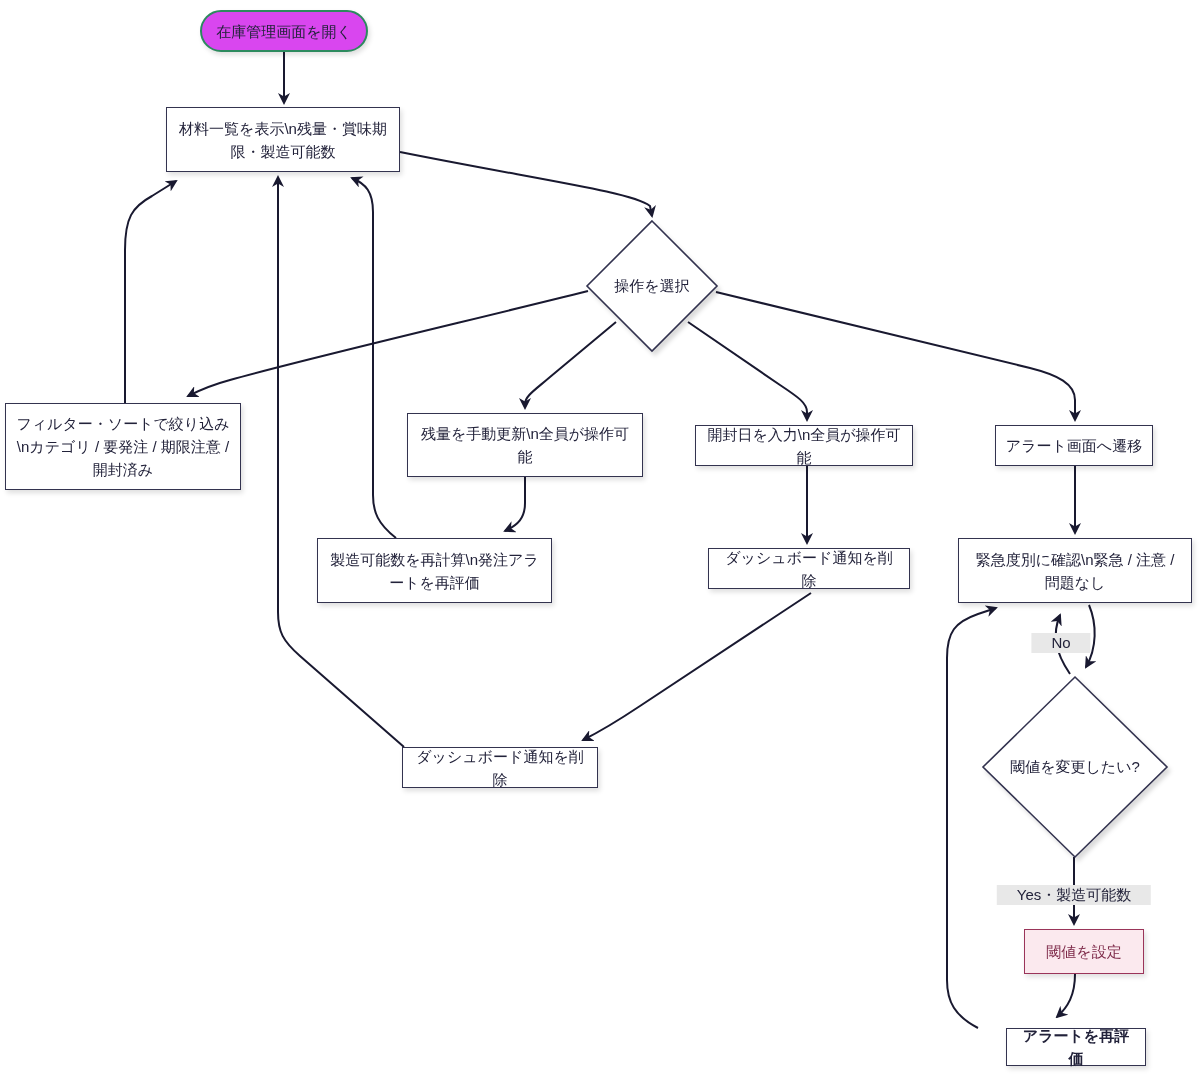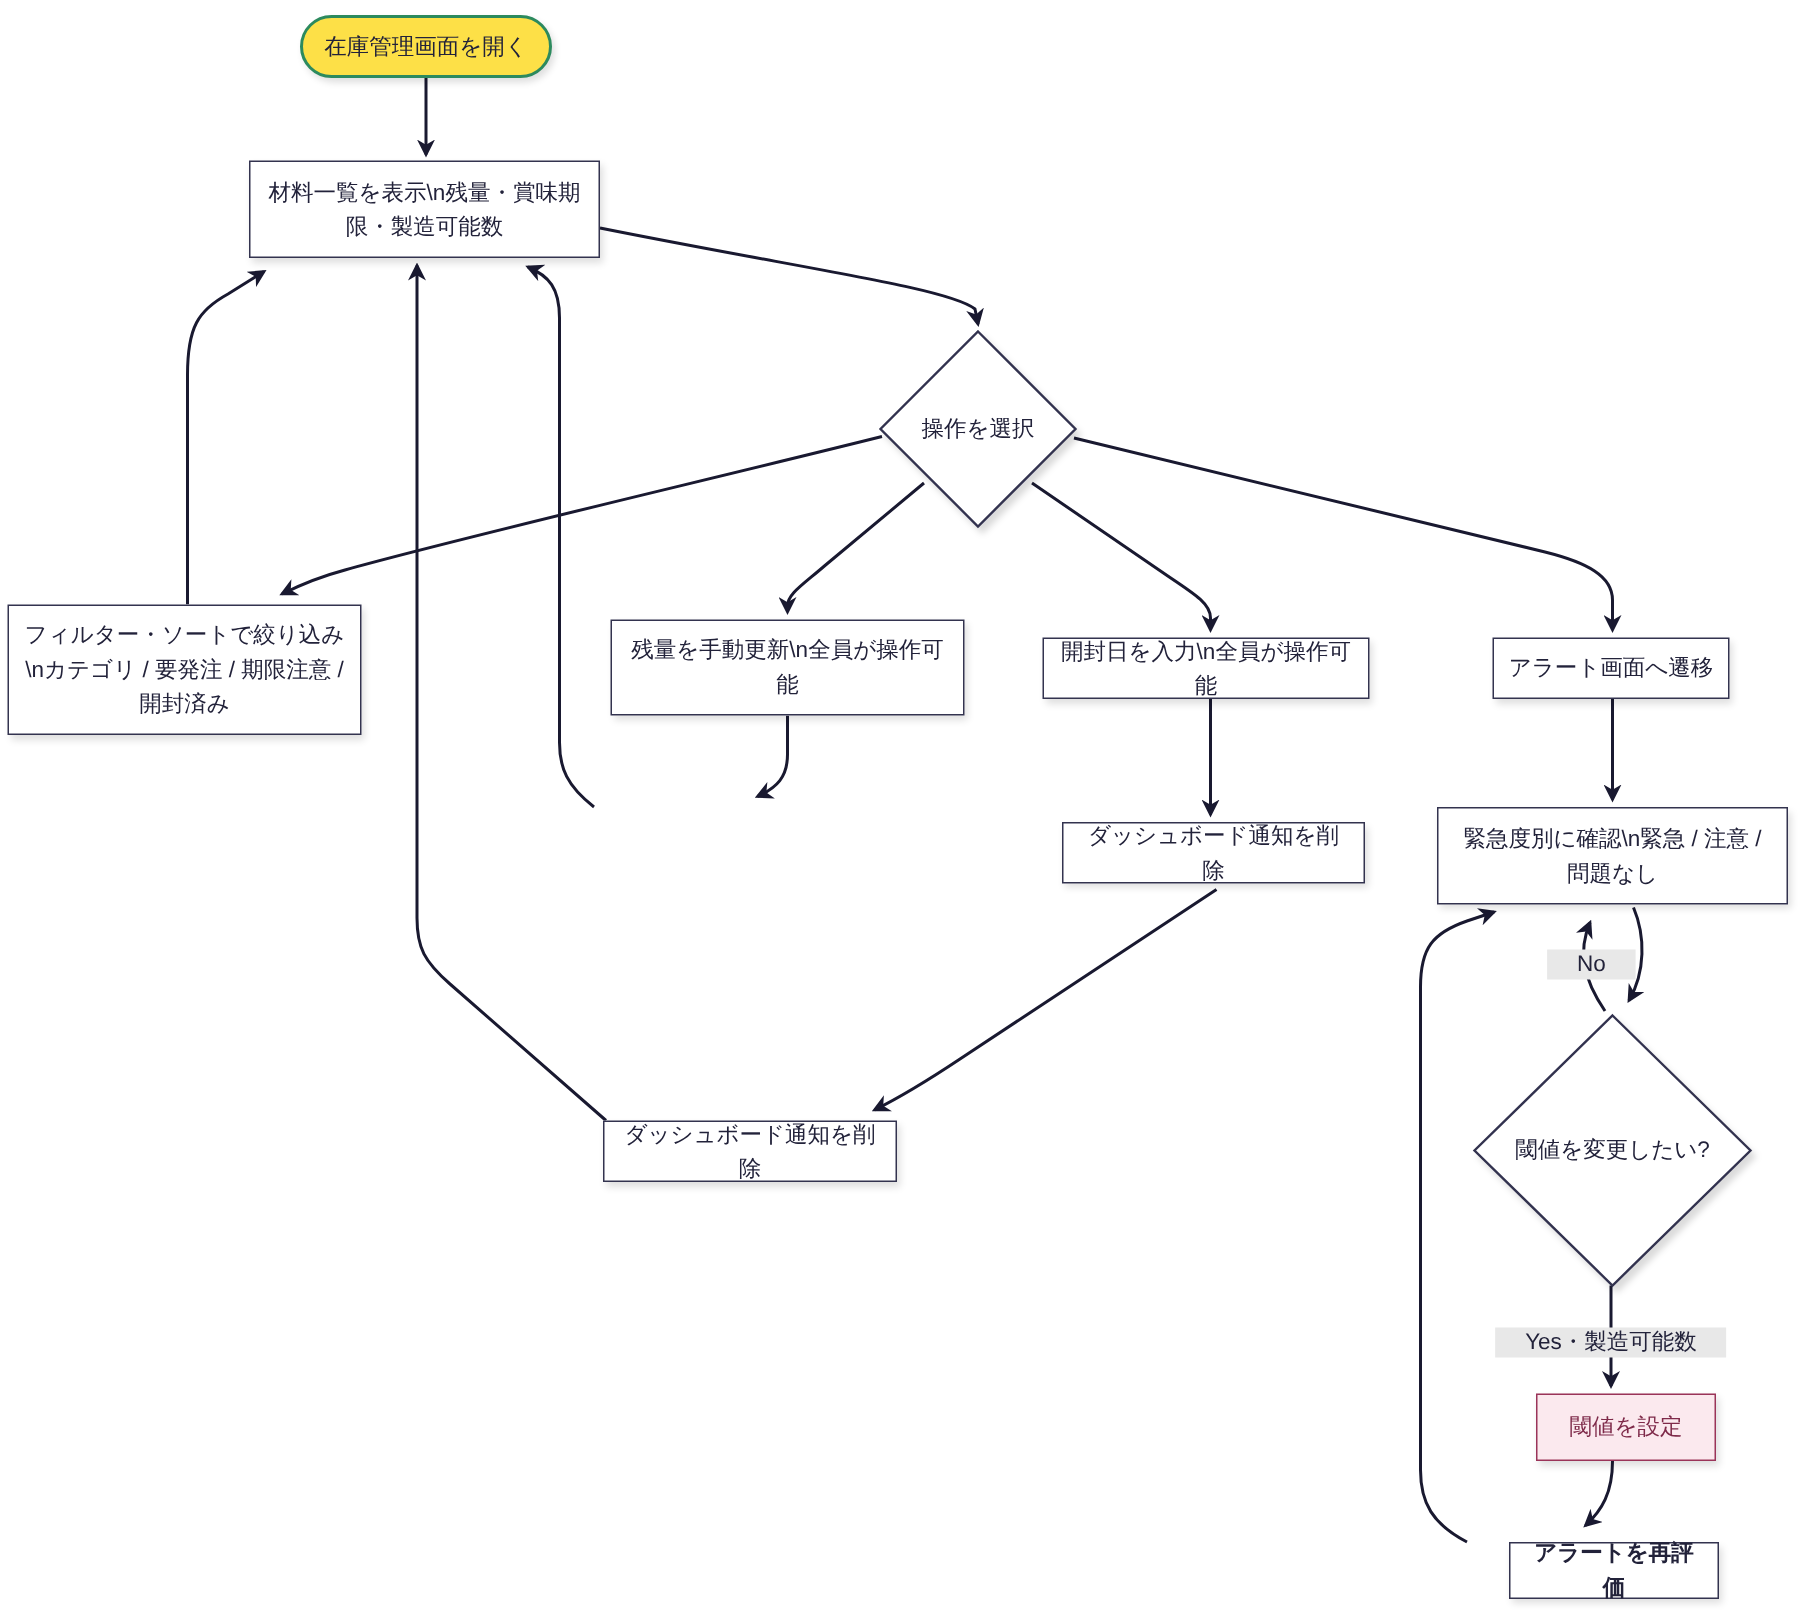--- a/index.html
+++ b/index.html
@@ -9,21 +9,21 @@
   }
   #edges{position:absolute;left:0;top:0;width:1200px;height:1079px;z-index:0;}
   .node{
     position:absolute;box-sizing:border-box;z-index:2;
     display:flex;align-items:center;justify-content:center;text-align:center;
     background:#ffffff;border:1.6px solid #33334f;color:#22223a;
     font-size:15px;line-height:23px;padding:17px 9px;
     box-shadow:2px 3px 5px rgba(0,0,0,.13);
   }
   .node.start{
-    background:#fde047;border:2px solid #2c8a5e;border-radius:22px;padding:16px 14px;
+    background:#d946ef;border:2px solid #2c8a5e;border-radius:22px;padding:16px 14px;
   }
   .node.danger{
     background:#fbe9ee;border:1.8px solid #9a3459;color:#7e2a49;
   }
   .diamond-label{
     position:absolute;z-index:2;transform:translate(-50%,-50%);
     color:#22223a;font-size:15px;white-space:nowrap;text-align:center;
   }
   .edge-label{
     position:absolute;z-index:3;transform:translate(-50%,-50%);
@@ -80,20 +80,21 @@
   <div class="diamond-label" style="left:652px;top:286px;">操作を選択</div>
 
   <div class="node" style="left:5px;top:403px;width:236px;height:87px;">フィルター・ソートで絞り込み\nカテゴリ / 要発注 / 期限注意 / 開封済み</div>
 
   <div class="node" style="left:407px;top:413px;width:236px;height:64px;">残量を手動更新\n全員が操作可能</div>
 
   <div class="node" style="left:695px;top:425px;width:218px;height:41px;">開封日を入力\n全員が操作可能</div>
 
   <div class="node" style="left:995px;top:425px;width:158px;height:41px;">アラート画面へ遷移</div>
 
+  <div class="node" style="left:317px;top:538px;width:235px;height:65px;">製造可能数を再計算\n発注アラートを再評価</div>
 
   <div class="node" style="left:708px;top:548px;width:202px;height:41px;">ダッシュボード通知を削除</div>
 
   <div class="node" style="left:402px;top:747px;width:196px;height:41px;">ダッシュボード通知を削除</div>
 
   <div class="node" style="left:958px;top:538px;width:234px;height:65px;">緊急度別に確認\n緊急 / 注意 / 問題なし</div>
 
   <div class="diamond-label" style="left:1075px;top:767px;">閾値を変更したい?</div>
 
   <div class="edge-label" style="left:1061px;top:643px;">No</div>

